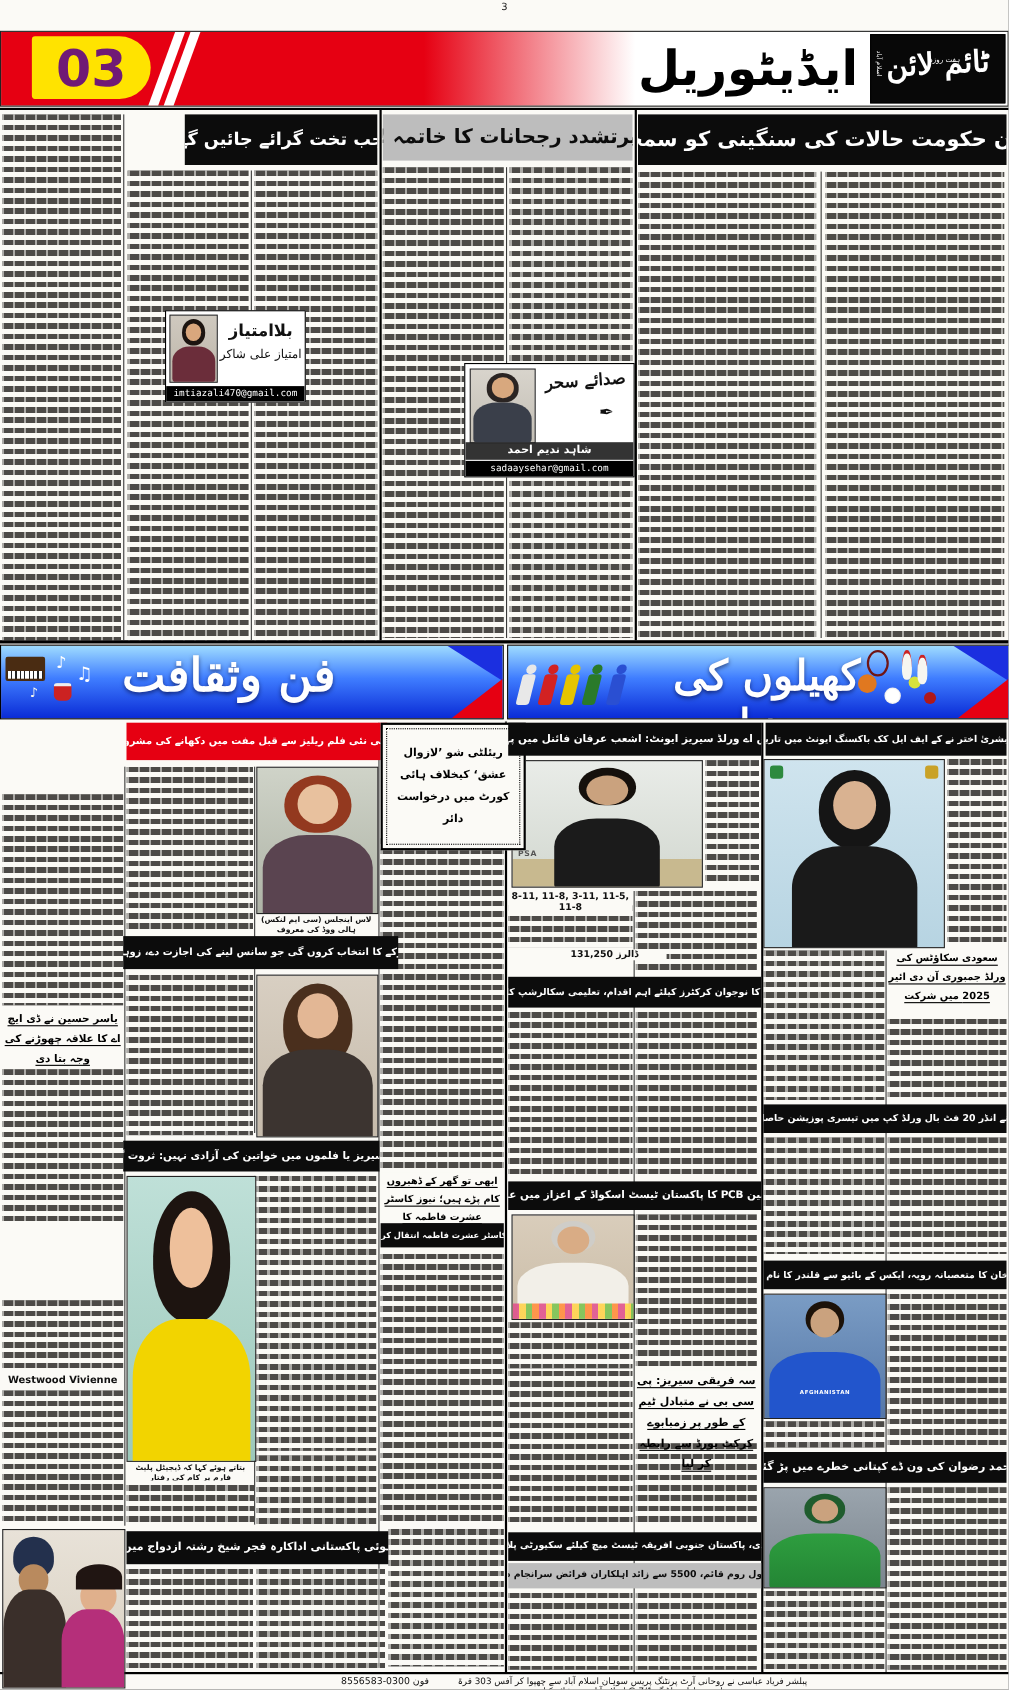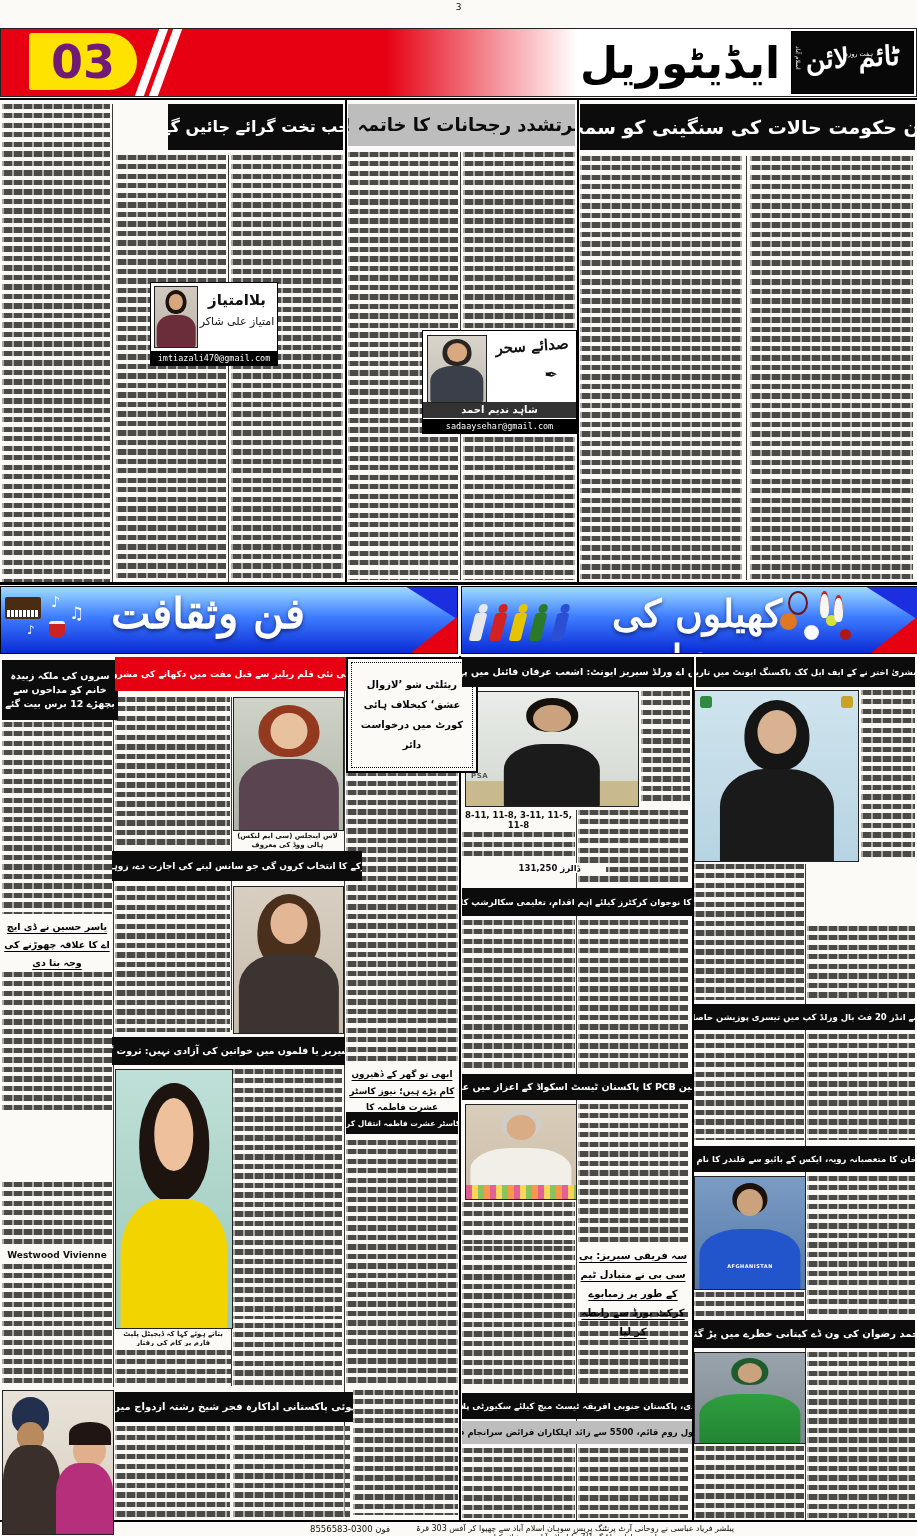--- a/index.html
+++ b/index.html
@@ -173,21 +173,20 @@
 
   <div class="vr bold" style="left:459px;top:656px;height:864px;"></div>
   <div class="vr" style="left:113px;top:697px;height:690px;"></div>
   <div class="vr" style="left:231px;top:697px;height:333px;"></div>
   <div class="vr" style="left:231px;top:1069px;height:317px;"></div>
   <div class="vr" style="left:344px;top:657px;height:858px;"></div>
   <div class="vr" style="left:576px;top:810px;height:710px;"></div>
   <div class="vr bold" style="left:692px;top:657px;height:863px;"></div>
   <div class="vr" style="left:805px;top:864px;height:656px;"></div>
 
-  <div class="boxhl" style="left:2px;top:660px;width:110px;height:56px;font-size:9.5px;">سروں کی ملکہ زبیدہ خانم کو مداحوں سے بچھڑے 12 برس بیت گئے</div>
   <div class="st" style="left:2px;top:722px;width:110px;height:192px;"></div>
   <div class="ulhl" style="left:2px;top:918px;width:110px;height:48px;font-size:9.5px;">یاسر حسین نے ڈی ایچ اے کا علاقہ چھوڑنے کی وجہ بتا دی</div>
   <div class="st" style="left:2px;top:972px;width:110px;height:142px;"></div>
   <div class="st" style="left:2px;top:1182px;width:110px;height:64px;"></div>
   <div class="numline ltr" style="left:2px;top:1250px;width:110px;font-size:9px;">Westwood Vivienne</div>
   <div class="st" style="left:2px;top:1264px;width:110px;height:122px;"></div>
 
   <div class="bar red" style="left:115px;top:657px;width:237px;height:34px;font-size:9px;">ایما اسٹون کی نئی فلم ریلیز سے قبل مفت میں دکھانے کی مشروط پیشکش</div>
   <div class="dotbox" style="left:346px;top:657px;width:112px;height:100px;font-size:10px;">ریئلٹی شو ’لازوال عشق‘ کیخلاف ہائی کورٹ میں درخواست دائر</div>
 
@@ -275,20 +274,21 @@
 
   <div class="photo pf" style="left:694px;top:690px;width:163px;height:170px;background:linear-gradient(#cfe4ee,#b7d4e2);">
     <i class="hair" style="background:#151515;width:40%;height:42%;"></i>
     <i class="face" style="background:#d9b291;width:24%;height:26%;"></i>
     <i class="torso" style="background:#1a1a1a;width:70%;"></i>
     <i class="abs" style="left:5px;top:5px;width:12px;height:12px;background:#2d8a3e;border-radius:3px;"></i>
     <i class="abs" style="right:5px;top:5px;width:12px;height:12px;background:#c9a227;border-radius:3px;"></i>
   </div>
   <div class="st" style="left:861px;top:690px;width:54px;height:170px;"></div>
   <div class="st" style="left:694px;top:864px;width:110px;height:136px;"></div>
+  <div class="ulhl" style="left:807px;top:864px;width:108px;height:56px;font-size:9px;">سعودی سکاؤٹس کی ورلڈ جمبوری آن دی ائیر 2025 میں شرکت</div>
   <div class="st" style="left:807px;top:926px;width:108px;height:74px;"></div>
 
   <div class="bar" style="left:694px;top:1004px;width:221px;height:26px;font-size:8.5px;">کولمبیا نے انڈر 20 فٹ بال ورلڈ کپ میں تیسری پوزیشن حاصل کر لی</div>
   <div class="st" style="left:694px;top:1034px;width:110px;height:106px;"></div>
   <div class="st" style="left:807px;top:1034px;width:108px;height:106px;"></div>
 
   <div class="bar" style="left:694px;top:1146px;width:221px;height:26px;font-size:8.5px;">راشد خان کا متعصبانہ رویہ، ایکس کے بائیو سے قلندر کا نام ہٹا دیا</div>
   <div class="photo pf" style="left:694px;top:1176px;width:110px;height:112px;background:linear-gradient(#7a9cc4,#5577a8);">
     <i class="hair" style="background:#1c1209;width:32%;height:28%;"></i>
     <i class="face" style="background:#caa27e;width:24%;height:24%;"></i>

